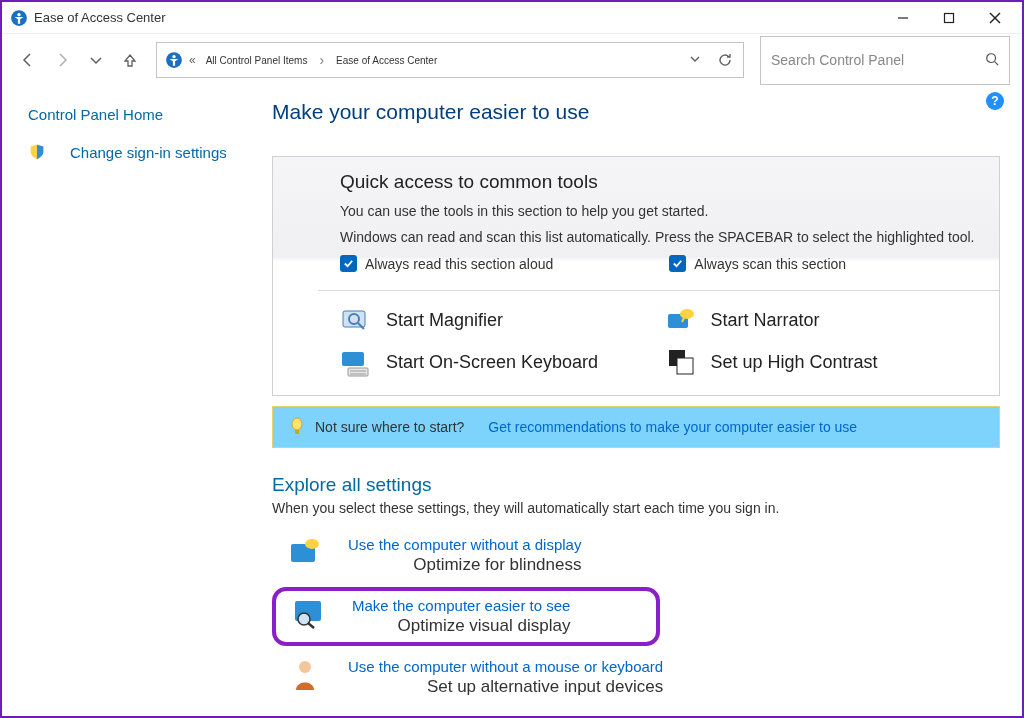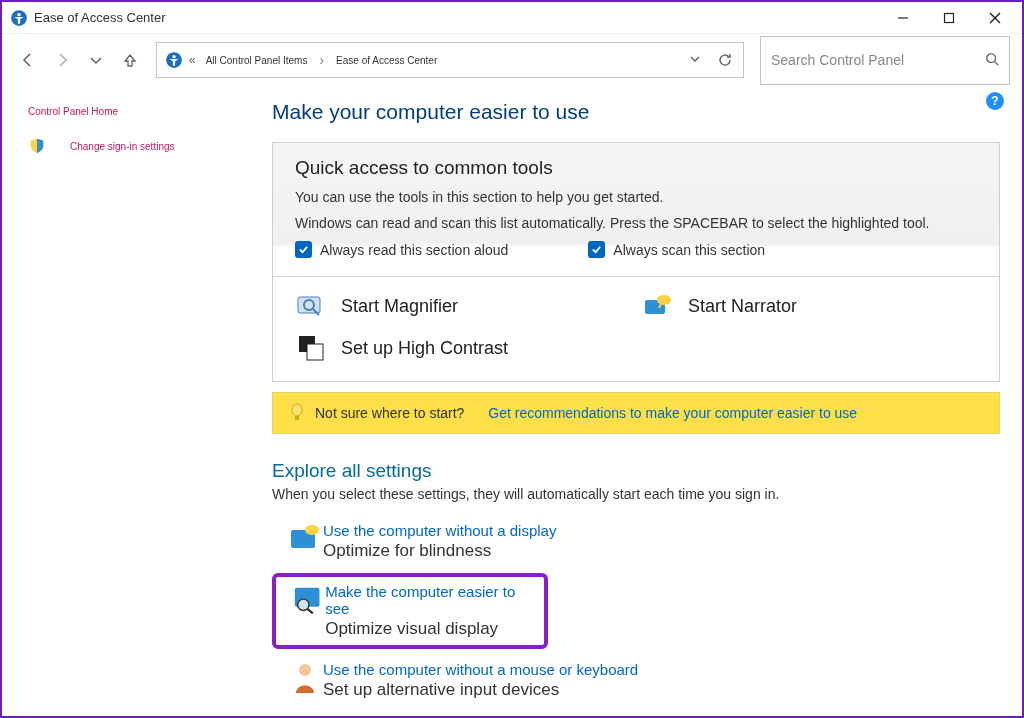--- a/index.html
+++ b/index.html
@@ -58,52 +58,53 @@
   border: 1px solid #c4c4c4;
   display:flex;
   align-items:center;
   padding: 0 10px;
   margin-left: 10px;
   color:#888;
 }
 .searchbox .ph { flex:1; font-size:14px; }
 .content { display:flex; height: calc(100% - 84px); }
 .sidebar { width: 270px; padding: 20px 10px 0 26px; }
-.sidebar .link { color:#be185d; font-size:10px; margin-bottom: 20px; cursor:pointer; }
+.sidebar .link { color:#0369a1; font-size:15px; margin-bottom: 20px; cursor:pointer; }
 .sidebar .shield-row { display:flex; align-items:center; gap:24px; }
 .sidebar .shield { width:18px; height:18px; }
 .main { flex:1; padding: 14px 22px 0 0; position:relative; overflow:hidden; }
 .help-dot { position:absolute; top: 6px; right: 18px; width:18px; height:18px; border-radius:50%; background:#1e90ff; color:#fff; font-size:12px; font-weight:bold; display:flex; align-items:center; justify-content:center; }
-.h1 { color:#003e7e; font-size:21px; font-weight:400; margin-bottom: 18px; }
+.h1 { color:#003e7e; font-size:21px; font-weight:400; margin-bottom: 32px; }
 .panel {
   border:1px solid #d0d0d0;
   background: linear-gradient(#f5f5f7,#f0f0f3 42%, #fff 44%, #fff);
+  padding-left: 45px;
 }
 .panel-top { padding: 14px 22px 18px 22px; border-bottom:1px solid #d9d9d9; }
 .panel-top .qt { font-size:19px; color:#222; margin-bottom: 10px; }
 .panel-top p { font-size:14px; color:#333; margin-bottom: 10px; }
-.check-row { display:flex; gap: 80px; }
+.check-row { display:flex; gap: 116px; }
 .checkbox { display:flex; align-items:center; gap:8px; }
 .checkbox .box { width:17px; height:17px; border-radius:3px; background:#0067c0; display:flex; align-items:center; justify-content:center; }
 .checkbox .box svg { width:11px; height:11px; }
 .panel-tools { padding: 14px 22px 18px 22px; display:grid; grid-template-columns: 1fr 1fr; row-gap: 16px; column-gap: 20px; gap: 12px; }
 .tool { display:flex; align-items:center; gap:14px; }
 .tool .ticon { width:32px; height:30px; display:flex; align-items:center; justify-content:center; }
 .tool .tlabel { font-size:18px; color:#222; }
-.tipbar { margin-top:10px; border:1px solid #e2d26a; background:#fde047; padding:10px 16px; display:flex; align-items:center; gap:10px; }
+.tipbar { margin-top:10px; border:1px solid #e2d26a; background:#7dd3fc; padding:10px 16px; display:flex; align-items:center; gap:10px; }
 .bulb { width:16px; height:20px; }
 .tipbar .q { color:#333; }
 .tipbar .reclink { color:#0066cc;text-align:right; }
 .h2 { color:#0369a1; font-size:19px; font-weight:400; margin-top: 26px; margin-bottom: 4px; }
 .sub { font-size:14px; color:#333; margin-bottom:14px; }
-.setting-item { display:flex; gap:1px; padding:6px 6px 6px 16px; align-items:flex-start; }
+.setting-item { display:flex; gap:26px; padding:6px 6px 6px 16px; align-items:flex-start;text-align:right; }
 .setting-item .sicon { width:34px; height:32px; display:flex; align-items:center; justify-content:center; }
 .setting-item .texts .lnk { color:#0066cc; font-size:15px; margin-bottom:2px; }
 .setting-item .texts .desc { color:#333; font-size:17px; }
-.highlight { border: 4px solid #8a1fc7; border-radius:6px; margin: 6px 0; width: 276px; padding-right:12px; }
+.highlight { border: 4px solid #8a1fc7; border-radius:14px; margin: 6px 0; width: 388px; padding-right:12px; }
 </style>
 </head>
 <body>
 
 <div class="titlebar">
   <span class="icon-wrap">
     <svg viewBox="0 0 32 32">
         <circle cx="16" cy="16" r="14" fill="#1b6ec2"></circle>
         <circle cx="16" cy="10" r="3" fill="#fff"></circle>
         <path d="M8 14 L24 14 L18 18 L18 26 L14 26 L14 18 Z" fill="#fff"></path>
@@ -244,20 +245,31 @@
                 <rect x="3" y="10" width="20" height="14" rx="2" fill="#2d8fd6"></rect>
                 <ellipse cx="22" cy="10" rx="7" ry="5" fill="#ffd23f"></ellipse>
                 <path d="M19 14 L17 18" stroke="#ffd23f" stroke-width="2"></path>
               </svg>
             </span>
           <span class="tlabel">Start Narrator</span>
         </div>
         <div class="tool">
           <span class="ticon">
               <svg viewBox="0 0 32 32">
+                <rect x="2" y="6" width="22" height="14" rx="2" fill="#2d8fd6"></rect>
+                <rect x="8" y="22" width="20" height="8" rx="1" fill="#e6e6e6" stroke="#999"></rect>
+                <line x1="10" y1="25" x2="26" y2="25" stroke="#999"></line>
+                <line x1="10" y1="28" x2="26" y2="28" stroke="#999"></line>
+              </svg>
+            </span>
+          <span class="tlabel">Start On-Screen Keyboard</span>
+        </div>
+        <div class="tool">
+          <span class="ticon">
+              <svg viewBox="0 0 32 32">
                 <rect x="4" y="4" width="16" height="16" fill="#222"></rect>
                 <rect x="12" y="12" width="16" height="16" fill="#fff" stroke="#222"></rect>
               </svg>
             </span>
           <span class="tlabel">Set up High Contrast</span>
         </div>
       </div>
     </div>
 
     <div class="tipbar">

